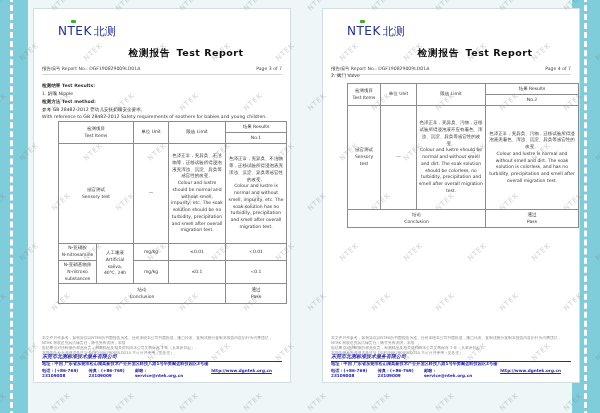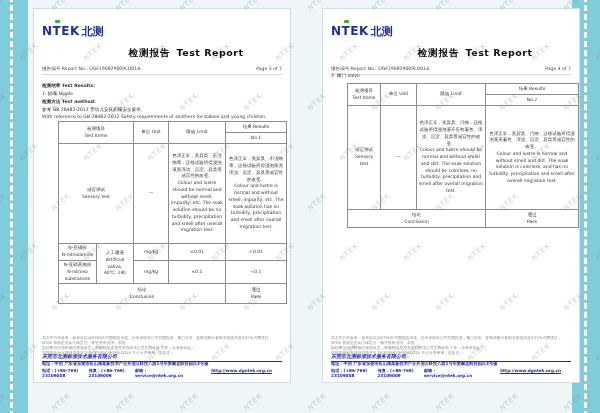--- a/index.html
+++ b/index.html
@@ -18,21 +18,21 @@
 
   #watermark-layer { position:absolute; inset:0; z-index:6; pointer-events:none; }
   .wm { position:absolute; font-size:7px; letter-spacing:1px; color:rgba(125,138,143,0.40);
         transform:rotate(-42deg); white-space:nowrap; }
 
   .page { position:absolute; top:8px; width:258px; height:375px; background:#ffffff;
           border:1px solid #d3dee2; z-index:2; }
   .page-left { left:33px; }
   .page-right { left:322px; }
 
-  .logo { position:absolute; left:8px; top:13px; font-weight:bold; line-height:1; }
+  .logo { position:absolute; left:24px; top:13px; font-weight:normal; line-height:1; }
   .logo-latin { font-size:12px; color:#1f2f96; letter-spacing:0.5px; position:relative; }
   .logo-accent { position:absolute; left:13px; top:-2px; width:5px; height:2.5px;
                  background:#3fae2a; border-radius:1px; }
   .logo-cn { font-size:11px; color:#1f2f96; margin-left:2px; }
 
   .doc-title { position:absolute; left:0; right:0; top:38px; text-align:center;
                font-size:9.5px; font-weight:bold; color:#0c0c0c; letter-spacing:1px;margin-left:48px; }
   .doc-title .en { margin-left:6px; letter-spacing:0.5px; }
 
   .report-line { position:absolute; left:8px; right:8px; top:57px; display:flex;

